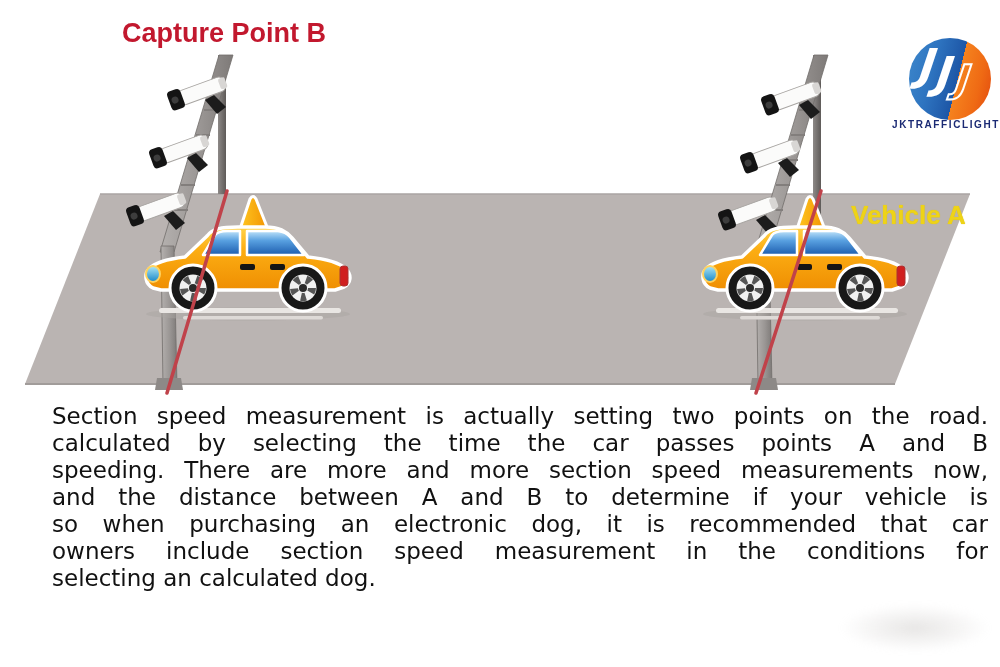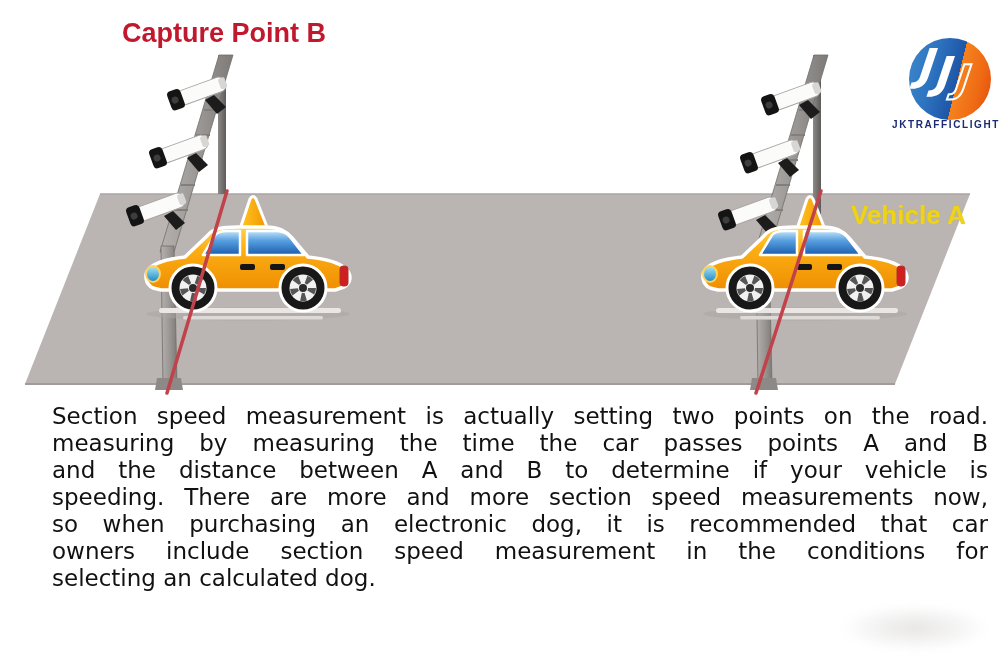--- a/index.html
+++ b/index.html
@@ -181,22 +181,22 @@
 
   <div class="logo">
     <span class="j j1">J</span>
     <span class="j j2">J</span>
     <span class="j j3">J</span>
   </div>
   <div class="brand-name">JKTRAFFICLIGHT</div>
 
   <div class="description">
     <div class="line">Section speed measurement is actually setting two points on the road.</div>
-    <div class="line">measuring by measuring the time the car passes points A and B</div>
+    <div class="line">calculated by selecting the time the car passes points A and B</div>
+    <div class="line">speeding. There are more and more section speed measurements now,</div>
     <div class="line">and the distance between A and B to determine if your vehicle is</div>
-    <div class="line">speeding. There are more and more section speed measurements now,</div>
     <div class="line">so when purchasing an electronic dog, it is recommended that car</div>
     <div class="line">owners include section speed measurement in the conditions for</div>
     <div class="line last">selecting an calculated dog.</div>
   </div>
 
   <div class="watermark-smudge"></div>
 </div>
 
 </body></html>

